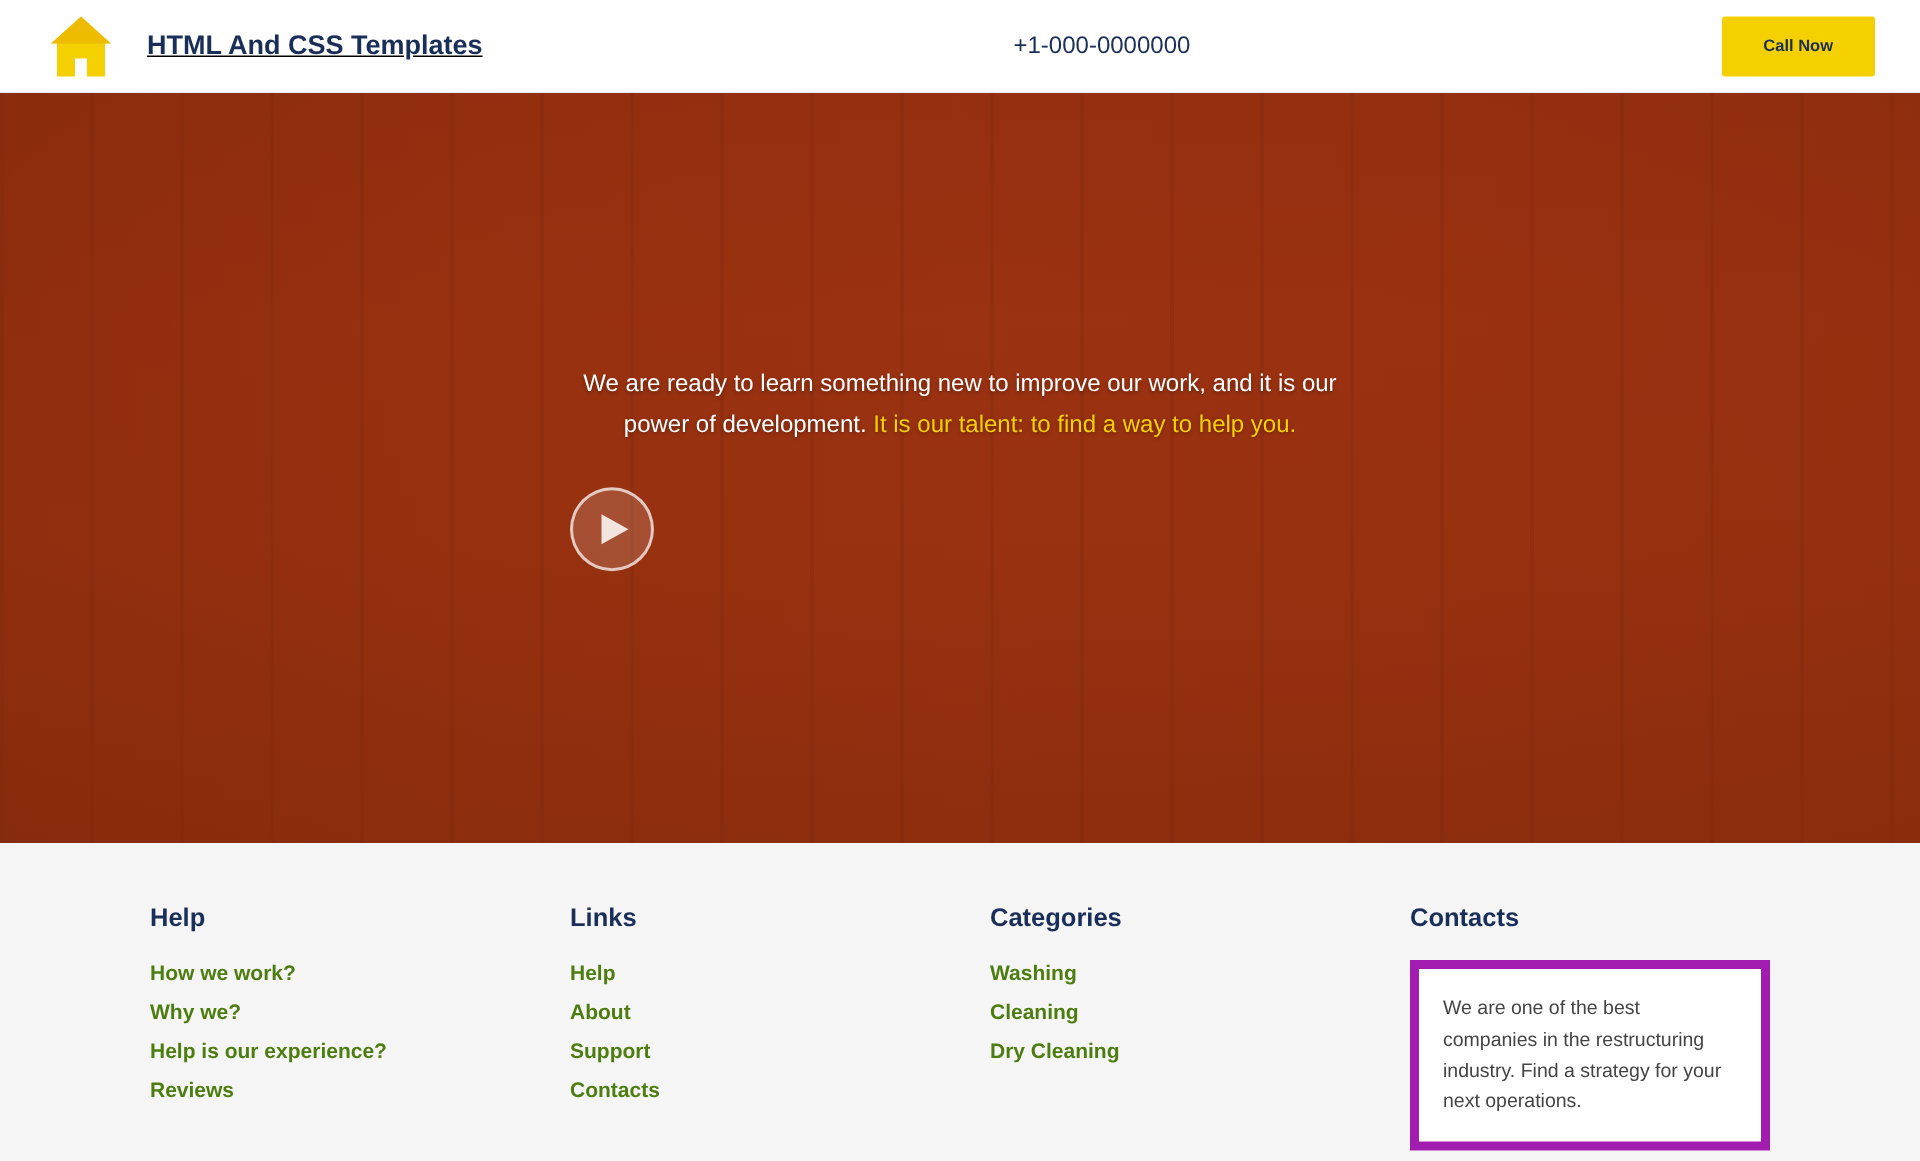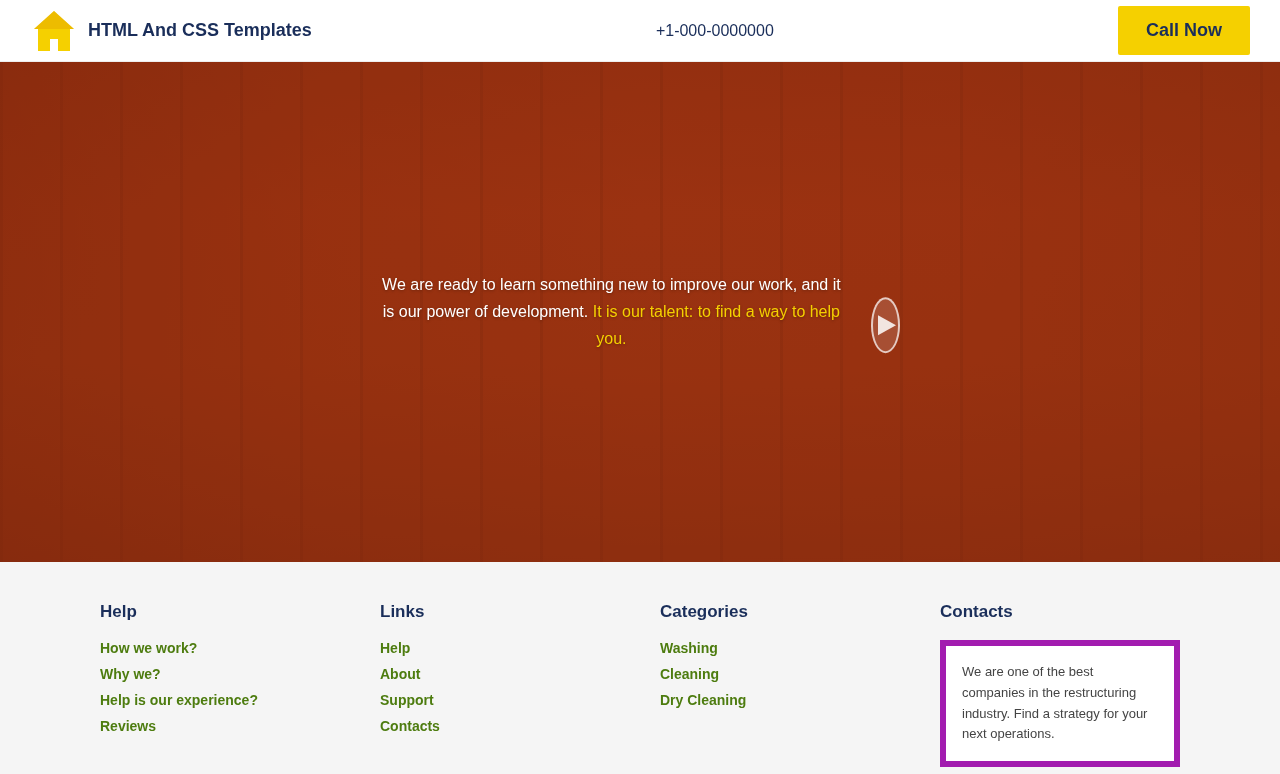--- a/index.html
+++ b/index.html
@@ -11,21 +11,22 @@
       align-items: center;
       justify-content: space-between;
       background: #fff;
       padding: 0 30px;
       height: 62px;
       border-bottom: 1px solid #eee;
     }
     .logo-area {
       display: flex;
       align-items: center;
-      gap: 10px;
+      gap: 20px;
+      text-decoration: underline;
     }
     .logo-icon {
       width: 48px;
       height: 48px;
     }
     .logo-text {
       font-size: 18px;
       font-weight: bold;
       color: #1a2e5a;
     }
@@ -38,21 +39,21 @@
     .header-phone {
       font-size: 16px;
       font-weight: normal;
       color: #1a2e5a;
     }
     .call-now-btn {
       background: #f5d000;
       color: #1a2e5a;
       border: none;
       padding: 14px 28px;
-      font-size: 18px;
+      font-size: 11px;
       font-weight: bold;
       cursor: pointer;
       border-radius: 2px;
     }
 
     
     .hero {
       position: relative;
       width: 100%;
       height: 500px;
@@ -74,22 +75,22 @@
     }
     .hero-content {
       position: absolute;
       top: 50%;
       left: 50%;
       transform: translate(-50%, -50%);
       text-align: center;
       color: #fff;
       max-width: 520px;
       display: flex;
-      flex-direction: row;
-      align-items: flex-end;
+      flex-direction: column;
+      align-items: flex-start;
       gap: 28px;
     }
     .hero-text {
       font-size: 16px;
       line-height: 1.7;
       color: #fff;
       text-shadow: 0 1px 3px rgba(0,0,0,0.3);
     }
     .hero-text .highlight {
       color: #f5d000;

